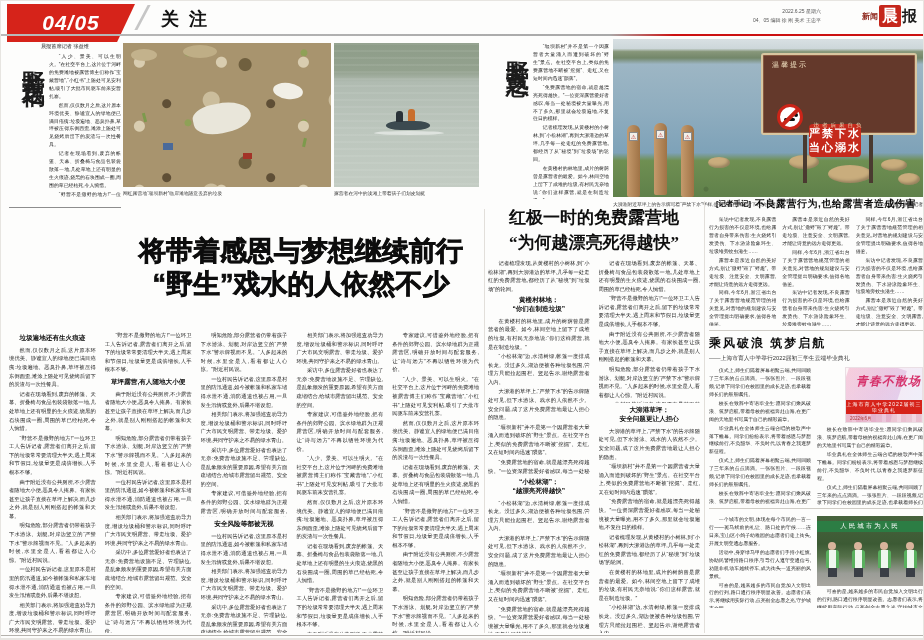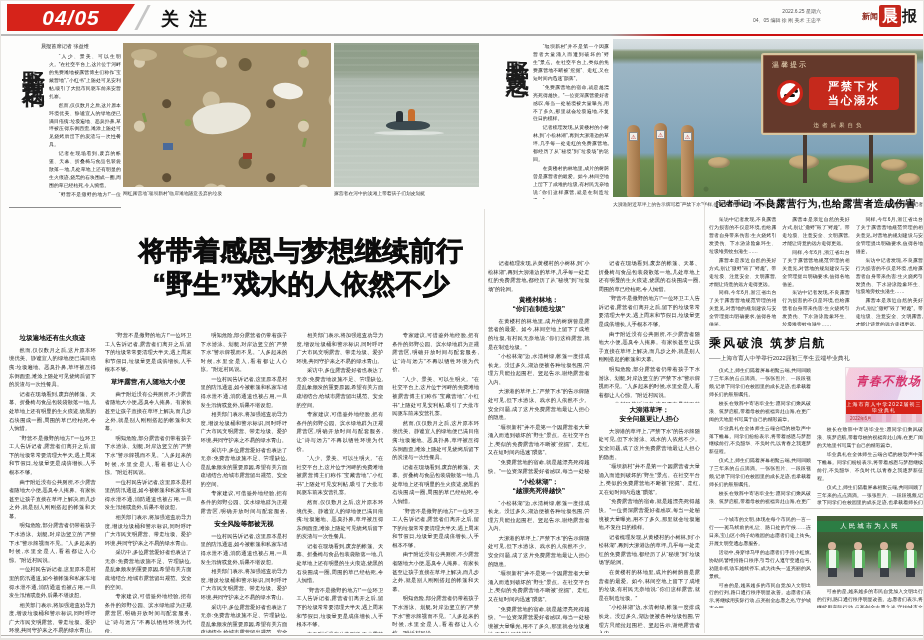--- a/index.html
+++ b/index.html
@@ -1,21 +1,21 @@
 <!DOCTYPE html>
 <html><head>
 <meta charset="utf-8">
 <style>
   html,body{margin:0;padding:0;}
   body{width:924px;height:640px;position:relative;background:#e7e5e1;
        font-family:"Liberation Sans","DejaVu Sans",sans-serif;overflow:hidden;}
   .page{position:absolute;left:1px;top:1px;width:922px;height:637px;background:#fdfdfc;}
 
   
-  .pagetag{position:absolute;left:6px;top:3px;width:128px;height:27px;background:#d6231a;
+  .pagetag{position:absolute;left:6px;top:3px;width:128px;height:38px;background:#d6231a;
            clip-path:polygon(0 0,100% 0,86% 100%,0 100%);color:#fff;font-size:21px;
            font-weight:700;font-style:italic;display:flex;align-items:center;justify-content:center;
            letter-spacing:1px;}
   .tag-slash{position:absolute;left:140px;top:4px;width:3px;height:25px;background:#c6c6c6;transform:skewX(-28deg);}
   .section-title{position:absolute;left:160px;top:6px;font-size:18px;font-weight:700;letter-spacing:10px;color:#101010;}
   .header-meta{position:absolute;right:102px;top:6px;text-align:right;font-size:5px;color:#555;line-height:1.8;}
   .masthead{position:absolute;right:6px;top:4px;display:flex;align-items:center;gap:1px;}
   .masthead-prefix{font-size:8px;font-weight:700;color:#8a1f14;}
   .masthead-main{width:22px;height:22px;background:#c5261b;color:#fff;font-size:16px;font-weight:700;
                  display:flex;align-items:center;justify-content:center;border-radius:2px;}
@@ -81,22 +81,22 @@
   .psign{position:absolute;top:7px;left:2px;width:9px;height:9px;background:#f2efe8;border:1px solid #8a8a8a;
          font-size:6px;color:#b33;display:flex;align-items:center;justify-content:center;box-sizing:border-box;}
   .lakesign{position:absolute;left:148px;top:14px;width:152px;height:78px;background:#64392b;
             border:2px solid #d8c6a0;border-radius:3px;box-shadow:inset 0 0 0 1px #8a5a42;}
   .sign-header{position:absolute;top:5px;left:9px;font-size:7px;color:#f3e3c3;letter-spacing:2px;}
   .sign-row{position:absolute;left:14px;top:22px;display:flex;align-items:center;gap:6px;}
   .noswim{width:26px;height:26px;background:#fff;border:3px solid #cc2418;border-radius:50%;position:relative;flex:0 0 auto;box-sizing:border-box;}
   .noswim .bar{position:absolute;left:-2px;top:9px;width:23px;height:4px;background:#cc2418;transform:rotate(-45deg);}
   .noswim .body{position:absolute;left:4px;top:11px;width:11px;height:3px;background:#111;border-radius:2px;}
   .noswim .head{position:absolute;left:14px;top:6px;width:4px;height:4px;border-radius:50%;background:#111;}
-  .sign-main{background:#c5291c;border-radius:4px;padding:2px 19px;color:#fff;font-weight:700;
-             font-size:11px;line-height:1.3;letter-spacing:2px;}
+  .sign-main{background:#c5291c;border-radius:4px;padding:2px 0;color:#fff;font-weight:700;
+             font-size:11px;line-height:1.3;letter-spacing:2px;margin-top:47px;}
   .sign-footer{position:absolute;bottom:4px;left:0;width:100%;text-align:center;font-size:5.5px;
                color:#e9d9b5;letter-spacing:3px;}
   .sleg{position:absolute;width:4px;height:52px;background:#4a3a30;}
   .lakecaption{position:absolute;left:612px;top:200px;width:236px;font-size:4.8px;color:#333;}
   .photocredit{position:absolute;left:846px;top:200px;width:76px;text-align:right;font-size:4.8px;color:#333;}
 
   .right-headline{position:absolute;left:487px;top:204px;width:212px;text-align:center;
                   font-family:"Liberation Serif","DejaVu Serif",serif;font-weight:700;
                   font-size:17px;line-height:25px;color:#0f0f0f;}
   .bodycols-right{position:absolute;left:487px;top:258px;width:212px;height:374px;display:flex;gap:9px;}
@@ -309,20 +309,24 @@
     <div class="post" style="left:41px;top:84px;">
       <span class="psign">⚠</span>
     </div>
     <div class="post" style="left:68px;top:86px;">
       <span class="psign">⚠</span>
     </div>
   </div>
   <div class="lakecaption">大泖港附近草坪上的告示牌写着“严禁下水”字样,但仍挡不住露营者下水的热情。</div>
   <div class="photocredit">本版图片/晨报记者</div>
 
+  <div class="right-headline">
+    <div>红极一时的免费露营地</div>
+    <div>“为何越漂亮死得越快”</div>
+  </div>
 
   <div class="bodycols-right">
     <div class="col">
       <div class="fill fillseg" style="height:34px;">
           <p>记者梳理发现,从黄楼村的小树林,到“小松林湖”,再到大泖港边的草坪,几乎每一处走红的免费露营地,都经历了从“秘境”到“垃圾场”的轮回。</p>
         </div>
       <div class="colhead">
         <div>黄楼村林地：</div>
         <div>“你们在制造垃圾”</div>
       </div>

